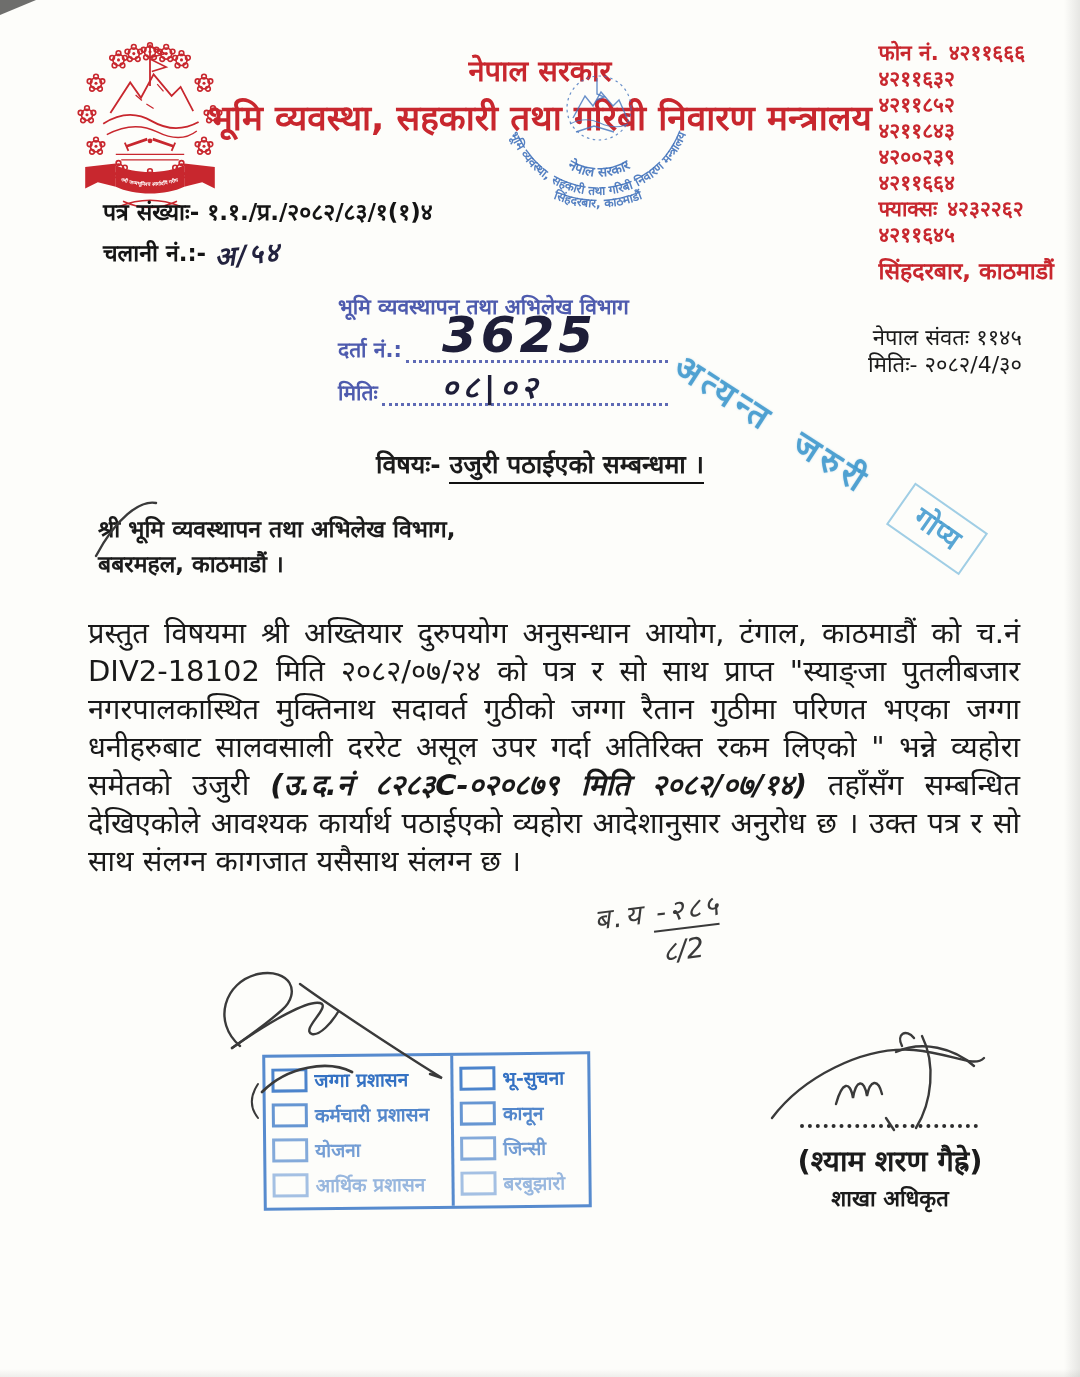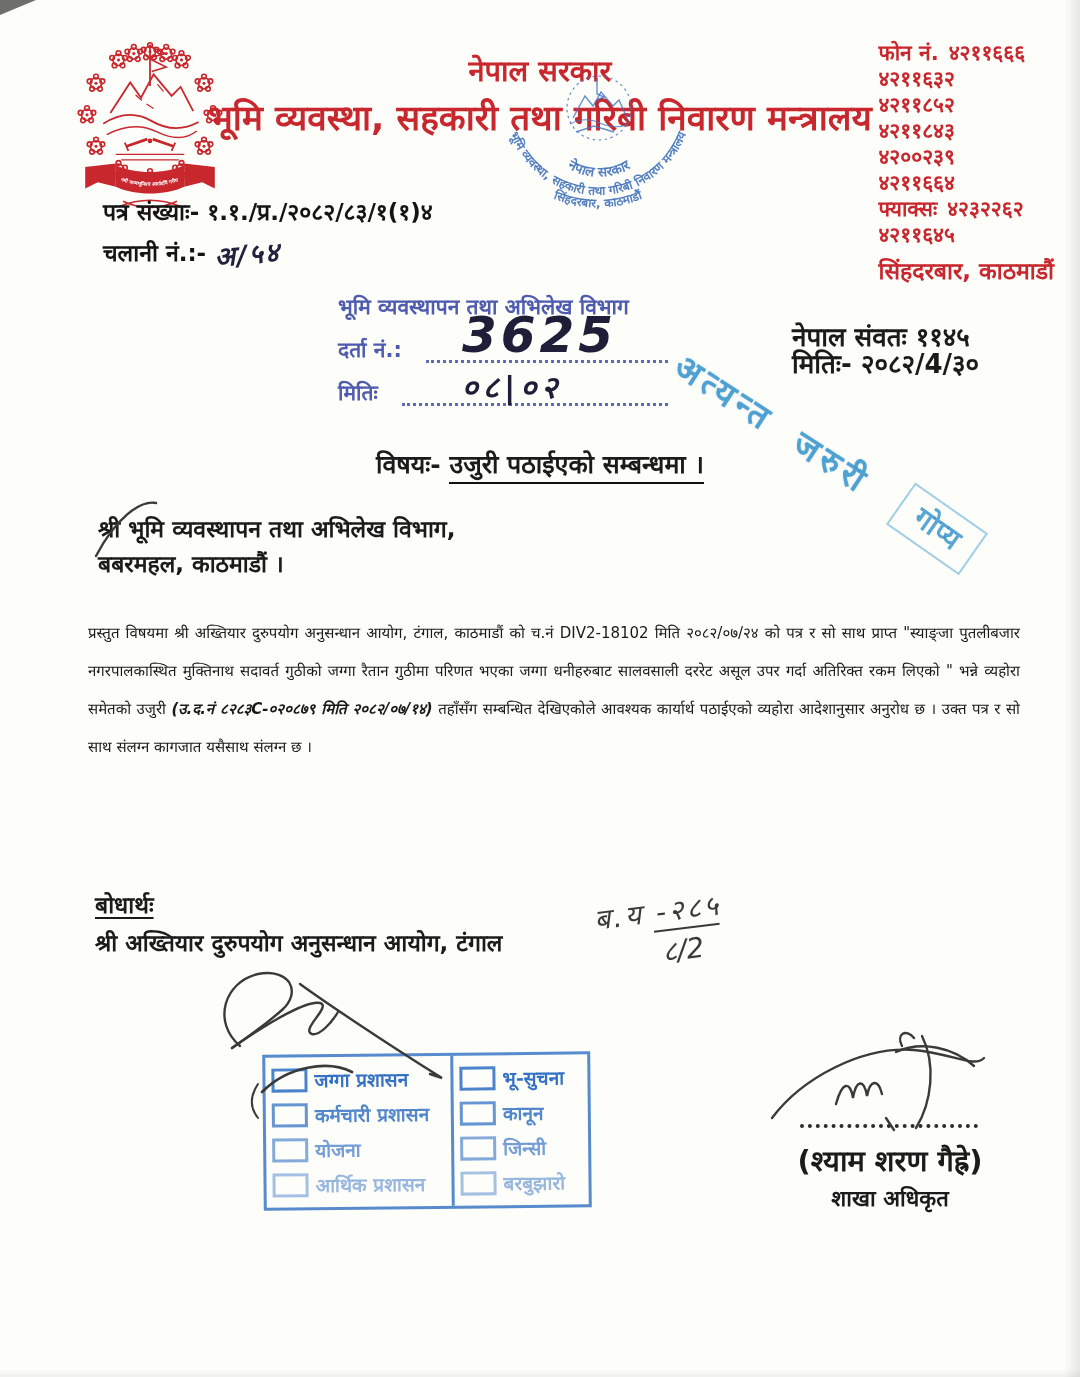--- a/index.html
+++ b/index.html
@@ -22,39 +22,39 @@
   .contact .row{display:flex;justify-content:flex-start;gap:10px;}
   .hq{margin-top:10px;font-size:23px;}
 
   .refs{left:103px;top:192px;font-size:23px;font-weight:600;line-height:40px;color:#141414;}
   .hand{font-family:"DejaVu Sans",sans-serif;font-style:italic;color:#23233f;}
   .chalani-val{display:inline-block;font-size:27px;transform:rotate(-5deg) translateY(3px);letter-spacing:2px;}
 
   
   .reg-stamp{left:338px;top:292px;width:330px;color:#4e5bae;font-size:21px;font-weight:600;}
   .reg-stamp .title{white-space:nowrap;}
-  .reg-row{display:flex;align-items:flex-end;margin-top:10px;gap:20px;}
+  .reg-row{display:flex;align-items:flex-end;margin-top:10px;}
   .reg-row .lbl{white-space:nowrap;}
   .dotline{flex:1;border-bottom:3px dotted #5e6ab5;position:relative;height:30px;margin-left:4px;}
   .darta-val{position:absolute;left:36px;bottom:-4px;font-size:50px;font-weight:bold;letter-spacing:4px;color:#1e1e38;}
   .miti-val{position:absolute;left:60px;bottom:-4px;font-size:31px;font-weight:bold;letter-spacing:5px;color:#1e1e38;}
 
-  .date-block{right:58px;top:324px;width:230px;text-align:left;font-size:26px;font-weight:bold;line-height:27px;}
+  .date-block{right:58px;top:324px;width:230px;text-align:right;font-size:22px;font-weight:normal;line-height:27px;}
 
   
   .urgent{left:693px;top:340px;transform:rotate(33deg);transform-origin:left top;display:flex;align-items:center;gap:38px;pointer-events:none;}
   .urgent .txt{font-size:34px;font-weight:bold;color:rgba(60,150,205,.85);letter-spacing:5px;word-spacing:14px;white-space:nowrap;text-shadow:0 0 2px rgba(60,150,205,.35);}
   .urgent .box{border:2px solid rgba(120,185,220,.7);padding:2px 18px 6px;font-size:29px;font-weight:bold;color:rgba(60,150,205,.85);transform:rotate(2deg);}
 
   .subject{left:0;top:446px;width:1080px;text-align:center;font-size:25px;font-weight:bold;}
   .subject .u{border-bottom:2.5px solid #111;padding-bottom:3px;}
 
   .recipient{left:98px;top:512px;font-size:23px;font-weight:600;line-height:35px;}
 
-  .body-text{left:88px;top:614px;width:932px;font-size:15px;line-height:38px;text-align:justify;color:#191919;}
+  .body-text{left:88px;top:614px;width:932px;font-size:29px;line-height:38px;text-align:justify;color:#191919;}
   .body-text .ref{font-style:italic;font-weight:600;}
 
   .cc{left:95px;top:886px;font-size:23px;font-weight:bold;line-height:38px;}
   .cc .u{text-decoration:underline;text-underline-offset:4px;}
 
   .handnote{left:596px;top:892px;transform:rotate(-7deg);color:#3a3a3a;font-style:italic;}
   .handnote .l1{font-size:28px;letter-spacing:3px;}
   .handnote .l2{display:inline-block;margin-left:58px;font-size:28px;border-top:2.5px solid #3a3a3a;padding:0 18px 0 6px;}
 
   
@@ -227,24 +227,20 @@
 
   <div class="abs recipient">
     <div>श्री भूमि व्यवस्थापन तथा अभिलेख विभाग,</div>
     <div>बबरमहल, काठमाडौं ।</div>
   </div>
 
   <div class="abs body-text">
     <span>प्रस्तुत विषयमा श्री अख्तियार दुरुपयोग अनुसन्धान आयोग, टंगाल, काठमाडौं को च.नं DIV2-18102 मिति २०८२/०७/२४ को पत्र र सो साथ प्राप्त  "स्याङ्जा पुतलीबजार नगरपालकास्थित मुक्तिनाथ सदावर्त गुठीको जग्गा रैतान गुठीमा परिणत भएका जग्गा धनीहरुबाट सालवसाली दररेट असूल उपर गर्दा अतिरिक्त रकम लिएको " भन्ने व्यहोरा समेतको उजुरी  </span><span class="ref">(उ.द.नं ८२८३C-०२०८७९ मिति २०८२/०७/१४)</span><span>  तहाँसँग सम्बन्धित देखिएकोले आवश्यक कार्यार्थ पठाईएको व्यहोरा आदेशानुसार अनुरोध छ । उक्त पत्र र सो साथ संलग्न कागजात यसैसाथ संलग्न छ ।</span>
   </div>
 
-  <div class="abs cc">
-    <div class="u">बोधार्थः</div>
-    <div>श्री अख्तियार दुरुपयोग अनुसन्धान आयोग, टंगाल</div>
-  </div>
 
   <div class="abs handnote">
     <div class="l1">ब.य  -२८५</div>
     <div><span class="l2">८/2</span></div>
   </div>
 
   <div class="abs dept-stamp">
     <div class="dept-col left">
       <div class="srow">
           <span class="cb"></span>

